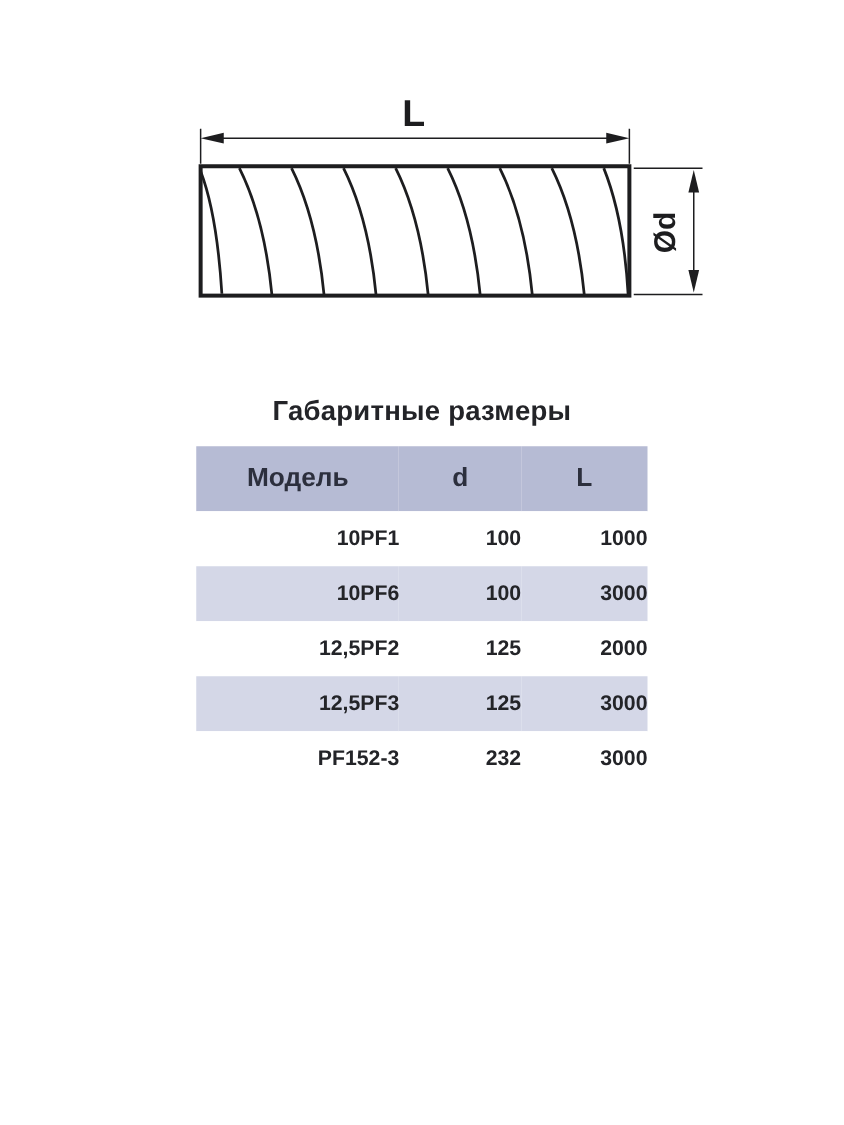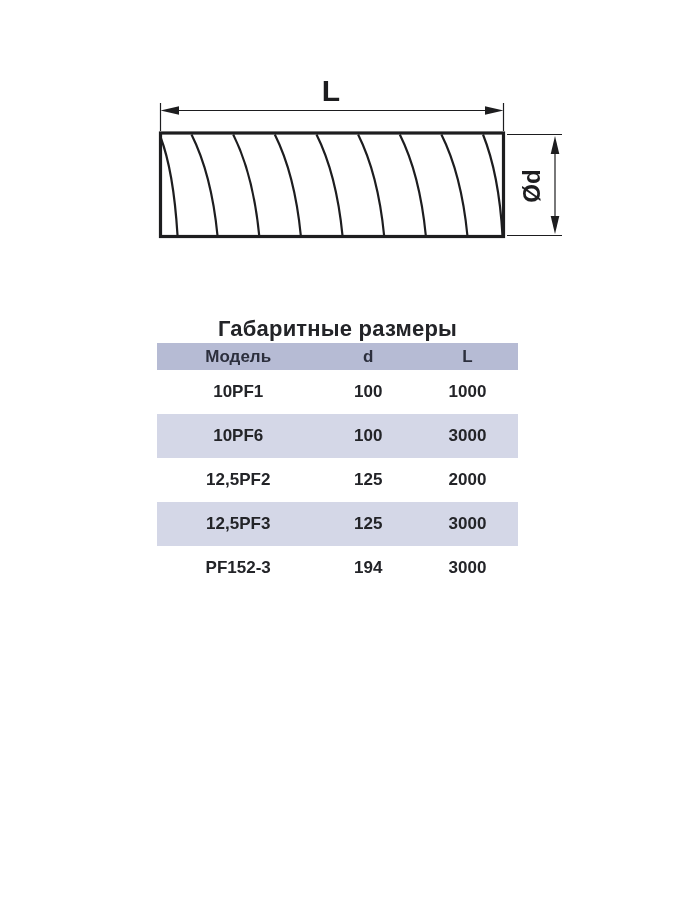--- a/index.html
+++ b/index.html
@@ -11,50 +11,50 @@
     width: 675px;
     height: 900px;
     background: #ffffff;
     overflow: hidden;
   }
 
   .diagram { display: block; width: 675px; height: 280px; }
 
   .table-title {
     width: 361px;
-    margin: 36px 0 1px 157px;
+    margin: 36px 0 15px 157px;
     text-align: center;
     font-size: 22px;
     font-weight: 700;
     color: var(--text, #232428);
     letter-spacing: 0.2px;
   }
 
   table.dims {
     border-collapse: collapse;
     table-layout: fixed;
     width: 361px;
     margin-left: 157px;
   }
   table.dims col.c-model { width: 45%; }
   table.dims col.c-d     { width: 27%; }
   table.dims col.c-l     { width: 28%; }
 
   table.dims thead th {
     background: var(--header-bg, #b6bbd4);
-    height: 27px;
-    font-size: 17px;
+    height: 52px;
+    font-size: 21px;
     font-weight: 700;
     color: var(--header-text, #2c2f3d);
     text-align: center;
     vertical-align: middle;
   }
   table.dims tbody td {
     height: 44px;
-    text-align: center;
+    text-align: right;
     vertical-align: middle;
     font-size: 17px;
     font-weight: 700;
     color: var(--text, #232428);
     background: var(--row-bg, #ffffff);
   }
   table.dims tbody tr:nth-child(even) td {
     background: var(--row-alt-bg, #d4d7e7);
   }
 
@@ -139,19 +139,19 @@
         <td>125</td>
         <td>2000</td>
       </tr>
       <tr>
         <td>12,5PF3</td>
         <td>125</td>
         <td>3000</td>
       </tr>
       <tr>
         <td>PF152-3</td>
-        <td>194</td>
+        <td>232</td>
         <td>3000</td>
       </tr>
     </tbody>
   </table>
 
 </div>
 
 </body></html>

